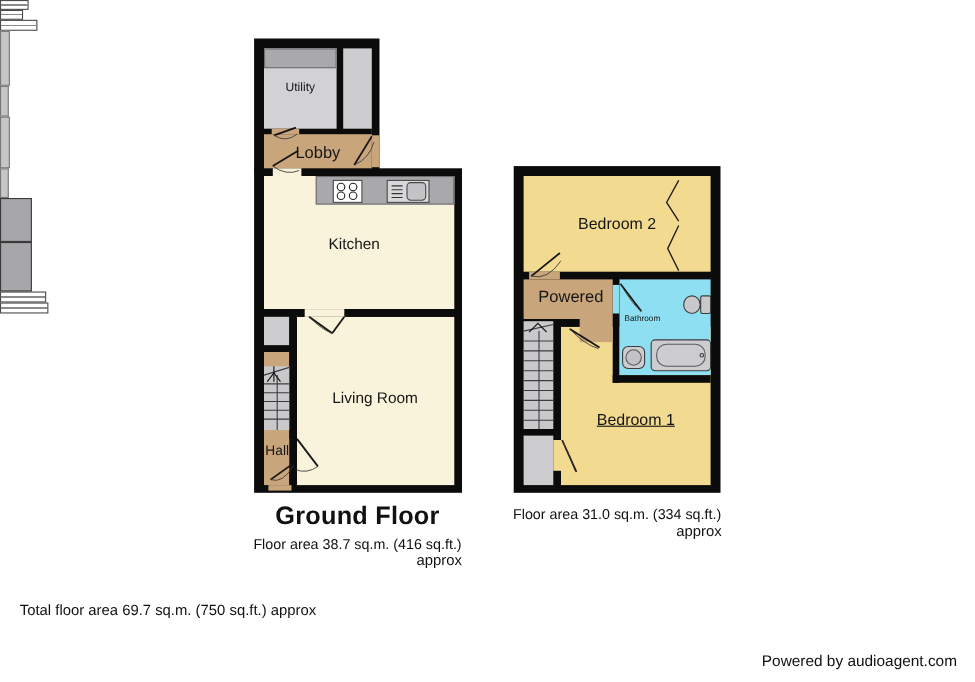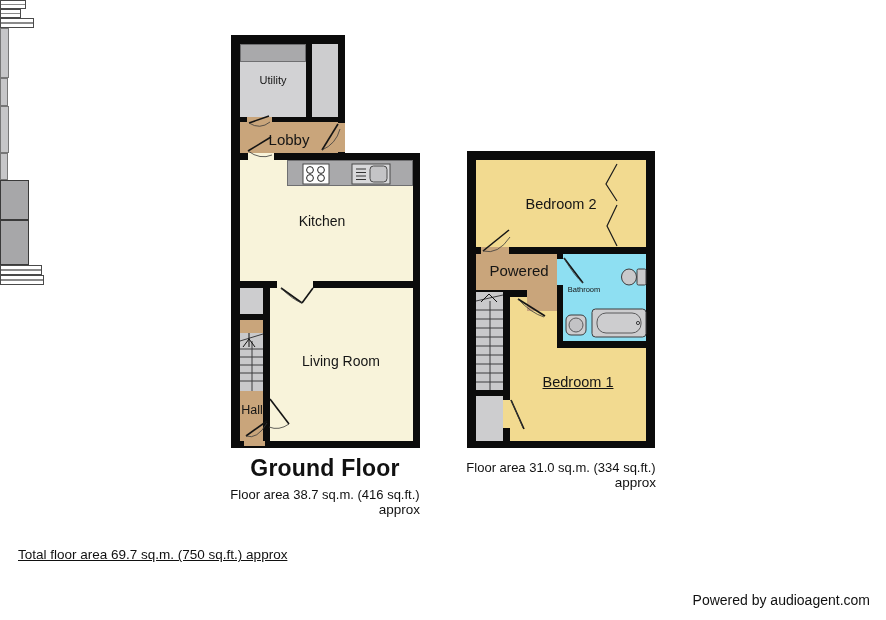--- a/index.html
+++ b/index.html
@@ -193,16 +193,16 @@
   <div class="plan-caption" style="left:230px;top:455px;">
     <div class="plan-title">Ground Floor</div>
     <div class="plan-area">Floor area 38.7 sq.m. (416 sq.ft.)</div>
     <div class="plan-approx">approx</div>
   </div>
   <div class="plan-caption" style="left:466px;top:455px;">
     <div class="plan-area">Floor area 31.0 sq.m. (334 sq.ft.)</div>
     <div class="plan-approx">approx</div>
   </div>
 
-  <div class="footer-line" style="top:547px;text-decoration:underline;">Total floor area 69.7 sq.m. (750 sq.ft.) approx</div>
+  <div class="footer-line" style="top:547px;">Total floor area 69.7 sq.m. (750 sq.ft.) approx</div>
   <div class="credit" style="top:592px;">Powered by audioagent.com</div>
 
 </div>
 
 </body></html>

